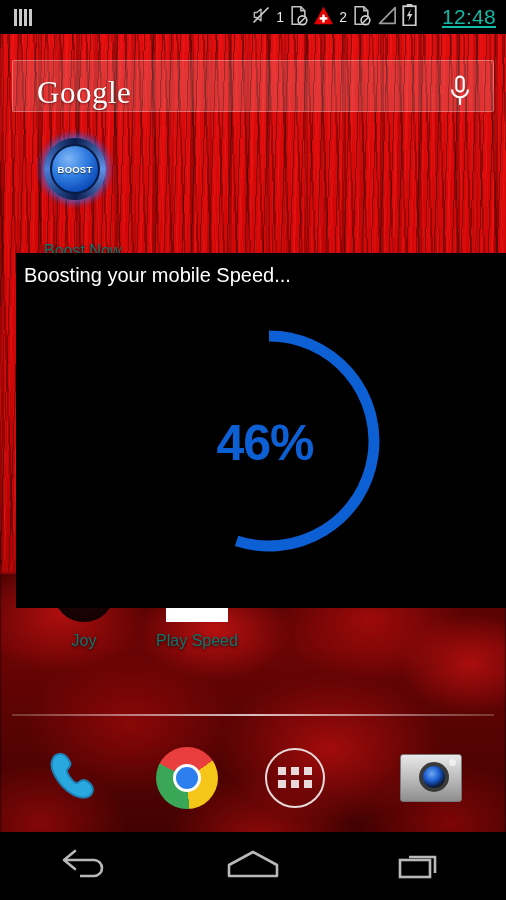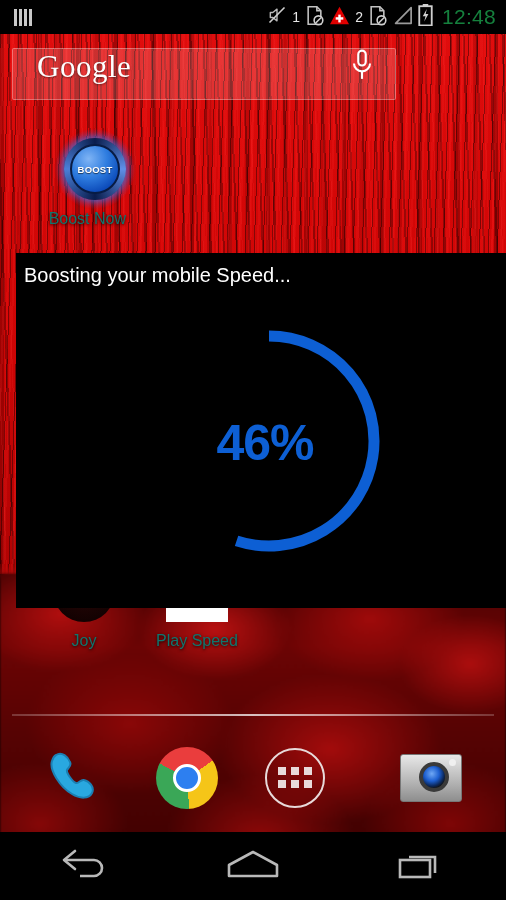--- a/index.html
+++ b/index.html
@@ -36,36 +36,36 @@
   }
   .wp-seam { position:absolute; left:0; top:536px; width:506px; height:10px;
     background:linear-gradient(180deg, rgba(210,12,12,.9), rgba(60,2,2,.9)); filter:blur(3px); }
 
   
   #statusbar { position:absolute; left:0; top:0; width:506px; height:34px; background:#000;
     display:flex; align-items:center; z-index:40; }
   .sb-left { display:flex; align-items:center; padding-left:14px; gap:6px; }
   .sb-right { margin-left:auto; display:flex; align-items:center; gap:5px; padding-right:10px; }
   .sb-num { color:#e6e6e6; font-size:14px; line-height:1; }
-  .sb-clock { color:#15803d; font-size:21px; letter-spacing:.3px; margin-left:4px; }
+  .sb-clock { color:#14b8a6; font-size:21px; letter-spacing:.3px; margin-left:20px;text-decoration:underline; }
 
   .ico-bars { width:18px; height:17px; display:flex; gap:2px; align-items:flex-end; }
   .ico-bars i { display:block; width:3px; height:17px; background:#c9c9c9; }
 
   
-  #searchbar { position:absolute; left:12px; top:48px; width:384px; height:52px;
+  #searchbar { position:absolute; left:12px; top:60px; width:482px; height:52px;
     background:rgba(255,255,255,.16); border:1px solid rgba(255,255,255,.30);
-    border-radius:2px; display:flex; align-items:flex-start; z-index:20; }
+    border-radius:2px; display:flex; align-items:flex-end; z-index:20; }
   #google-word { font-family:"Liberation Serif", serif; font-size:31px; color:#fff;
     padding-left:24px; letter-spacing:.5px; text-shadow:0 1px 2px rgba(0,0,0,.45); }
   #mic-wrap { margin-left:auto; padding-right:20px; }
 
   
   #boost-app { position:absolute; left:44px; top:138px; width:82px; z-index:20;
-    display:flex; flex-direction:column; align-items:flex-end; }
+    display:flex; flex-direction:column; align-items:flex-start;gap:32px; }
   #boost-glyph { position:relative; width:62px; height:62px; }
   #boost-glow { position:absolute; left:-9px; top:-9px; width:80px; height:80px; border-radius:50%;
     background:radial-gradient(circle, rgba(90,150,255,.55) 32%, rgba(40,90,220,.30) 55%, rgba(0,0,0,0) 72%); }
   #boost-ring { position:absolute; left:0; top:0; width:62px; height:62px; border-radius:50%;
     background:conic-gradient(from 0deg,#0a1d4d,#5f8fe8,#0a1d4d,#4a7fd8,#0a1d4d);
     box-shadow:0 0 6px 2px rgba(60,120,240,.6); }
   #boost-face { position:absolute; left:6px; top:6px; width:50px; height:50px; border-radius:50%;
     background:radial-gradient(circle at 36% 28%, #7fb4f5 0%, #2f7de0 42%, #0b49b8 78%, #05286e 100%);
     border:2px solid #081c44; display:flex; align-items:center; justify-content:center; }
   #boost-word { font-size:9.5px; font-weight:bold; color:#fff; letter-spacing:.2px;

